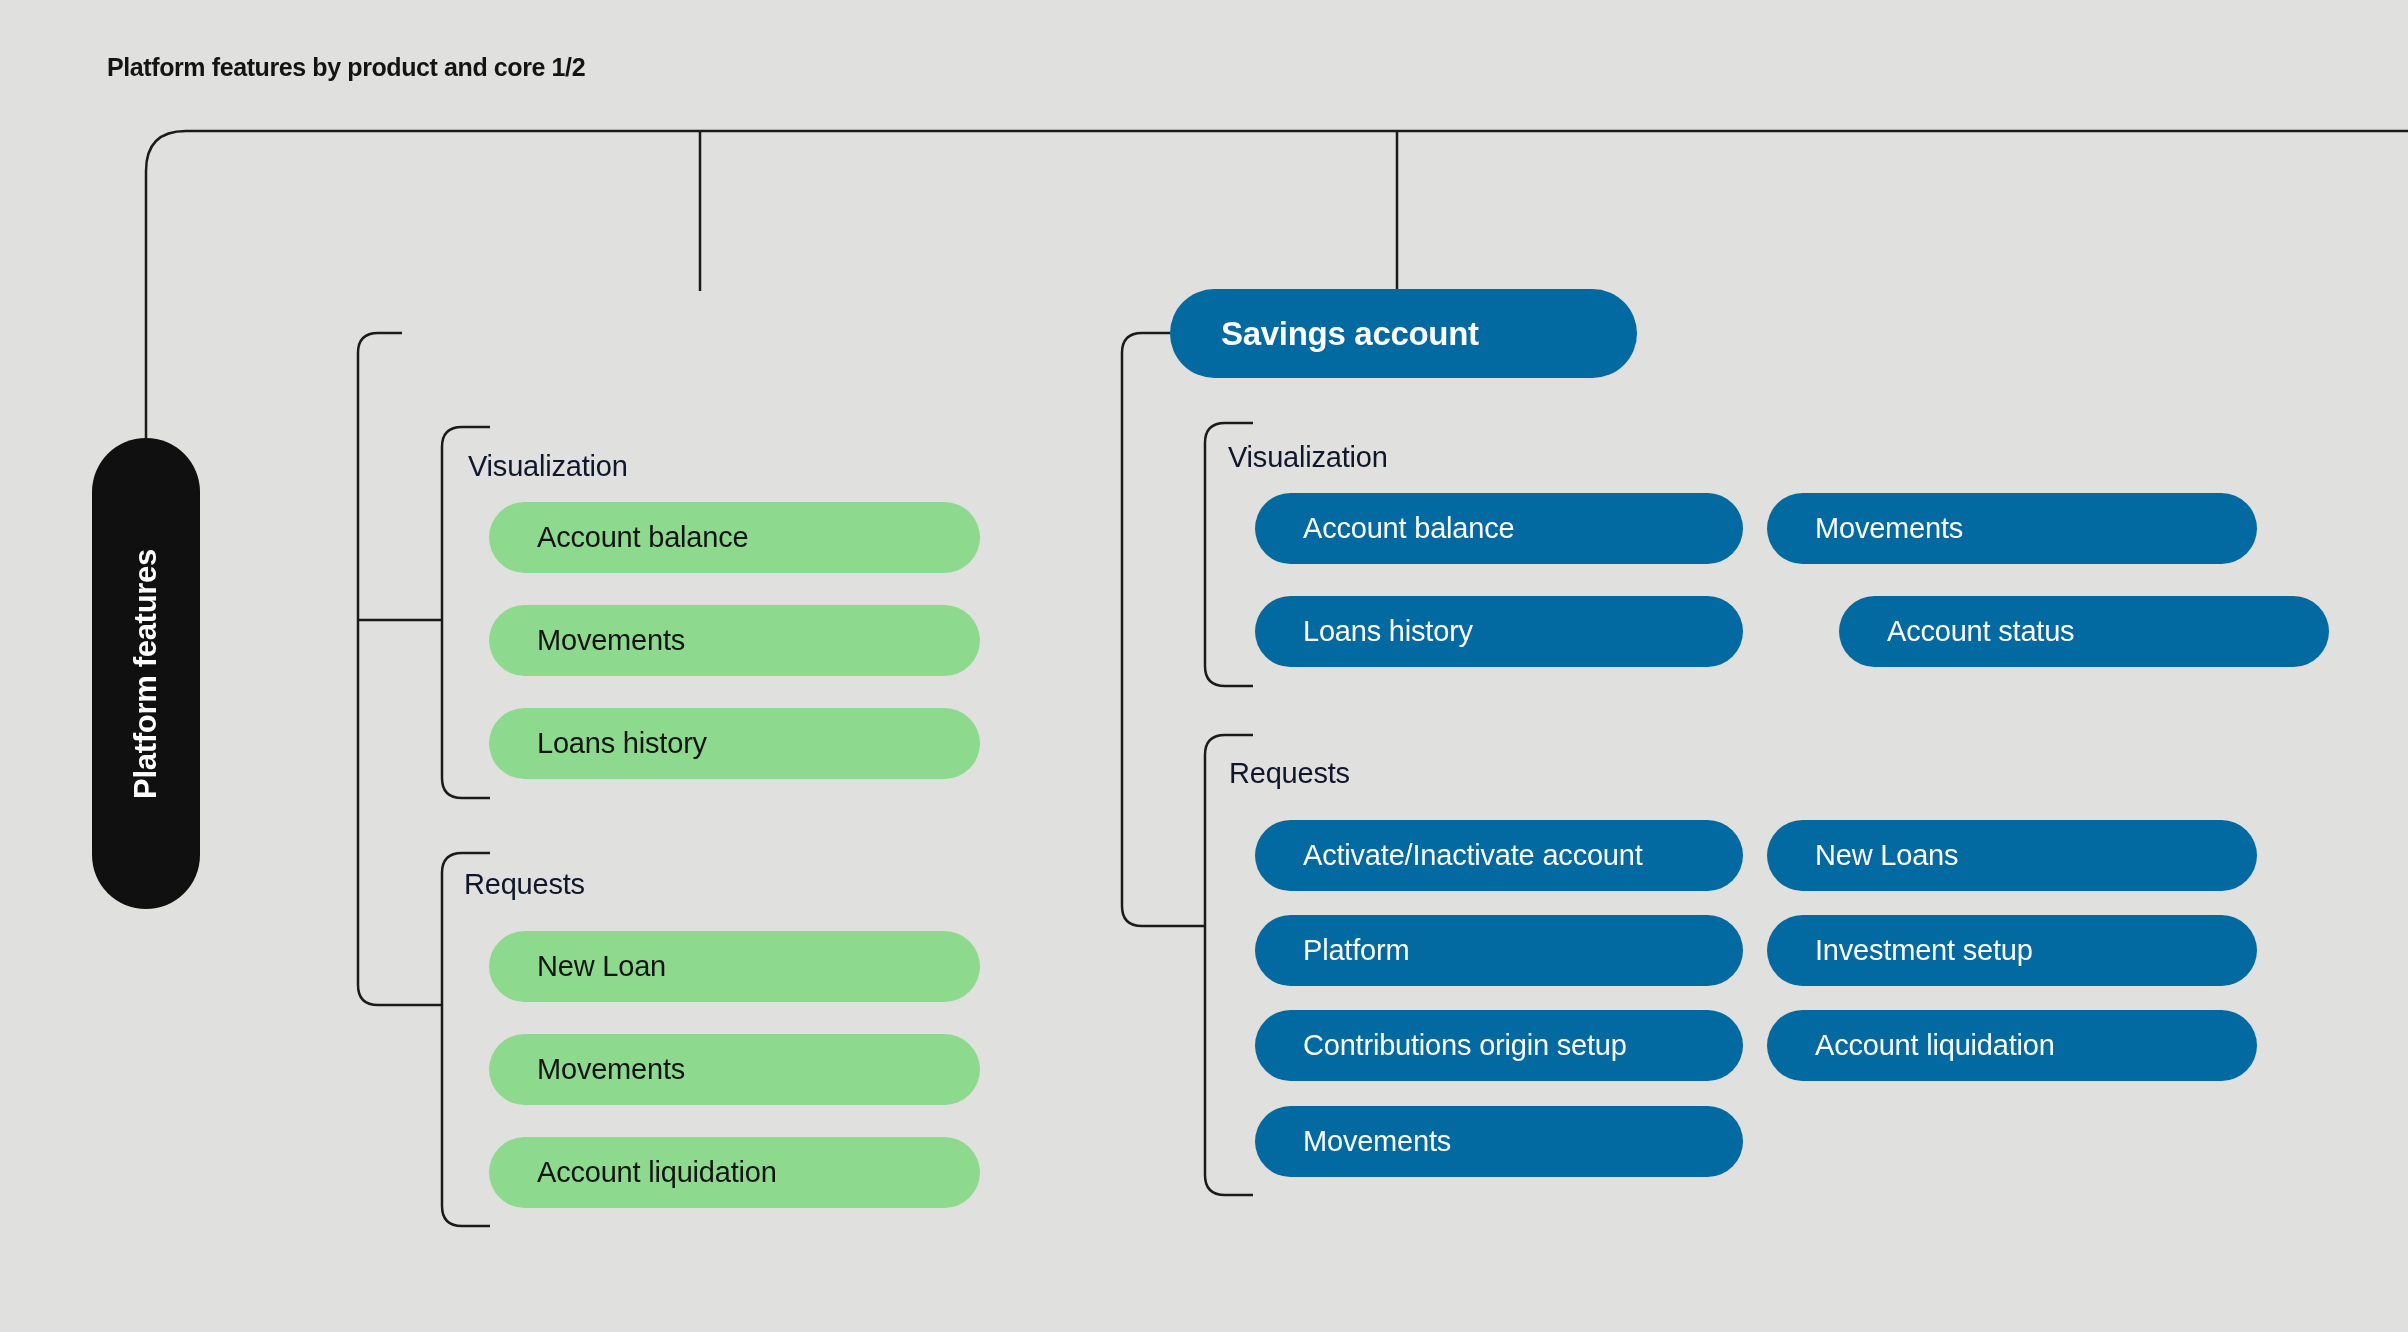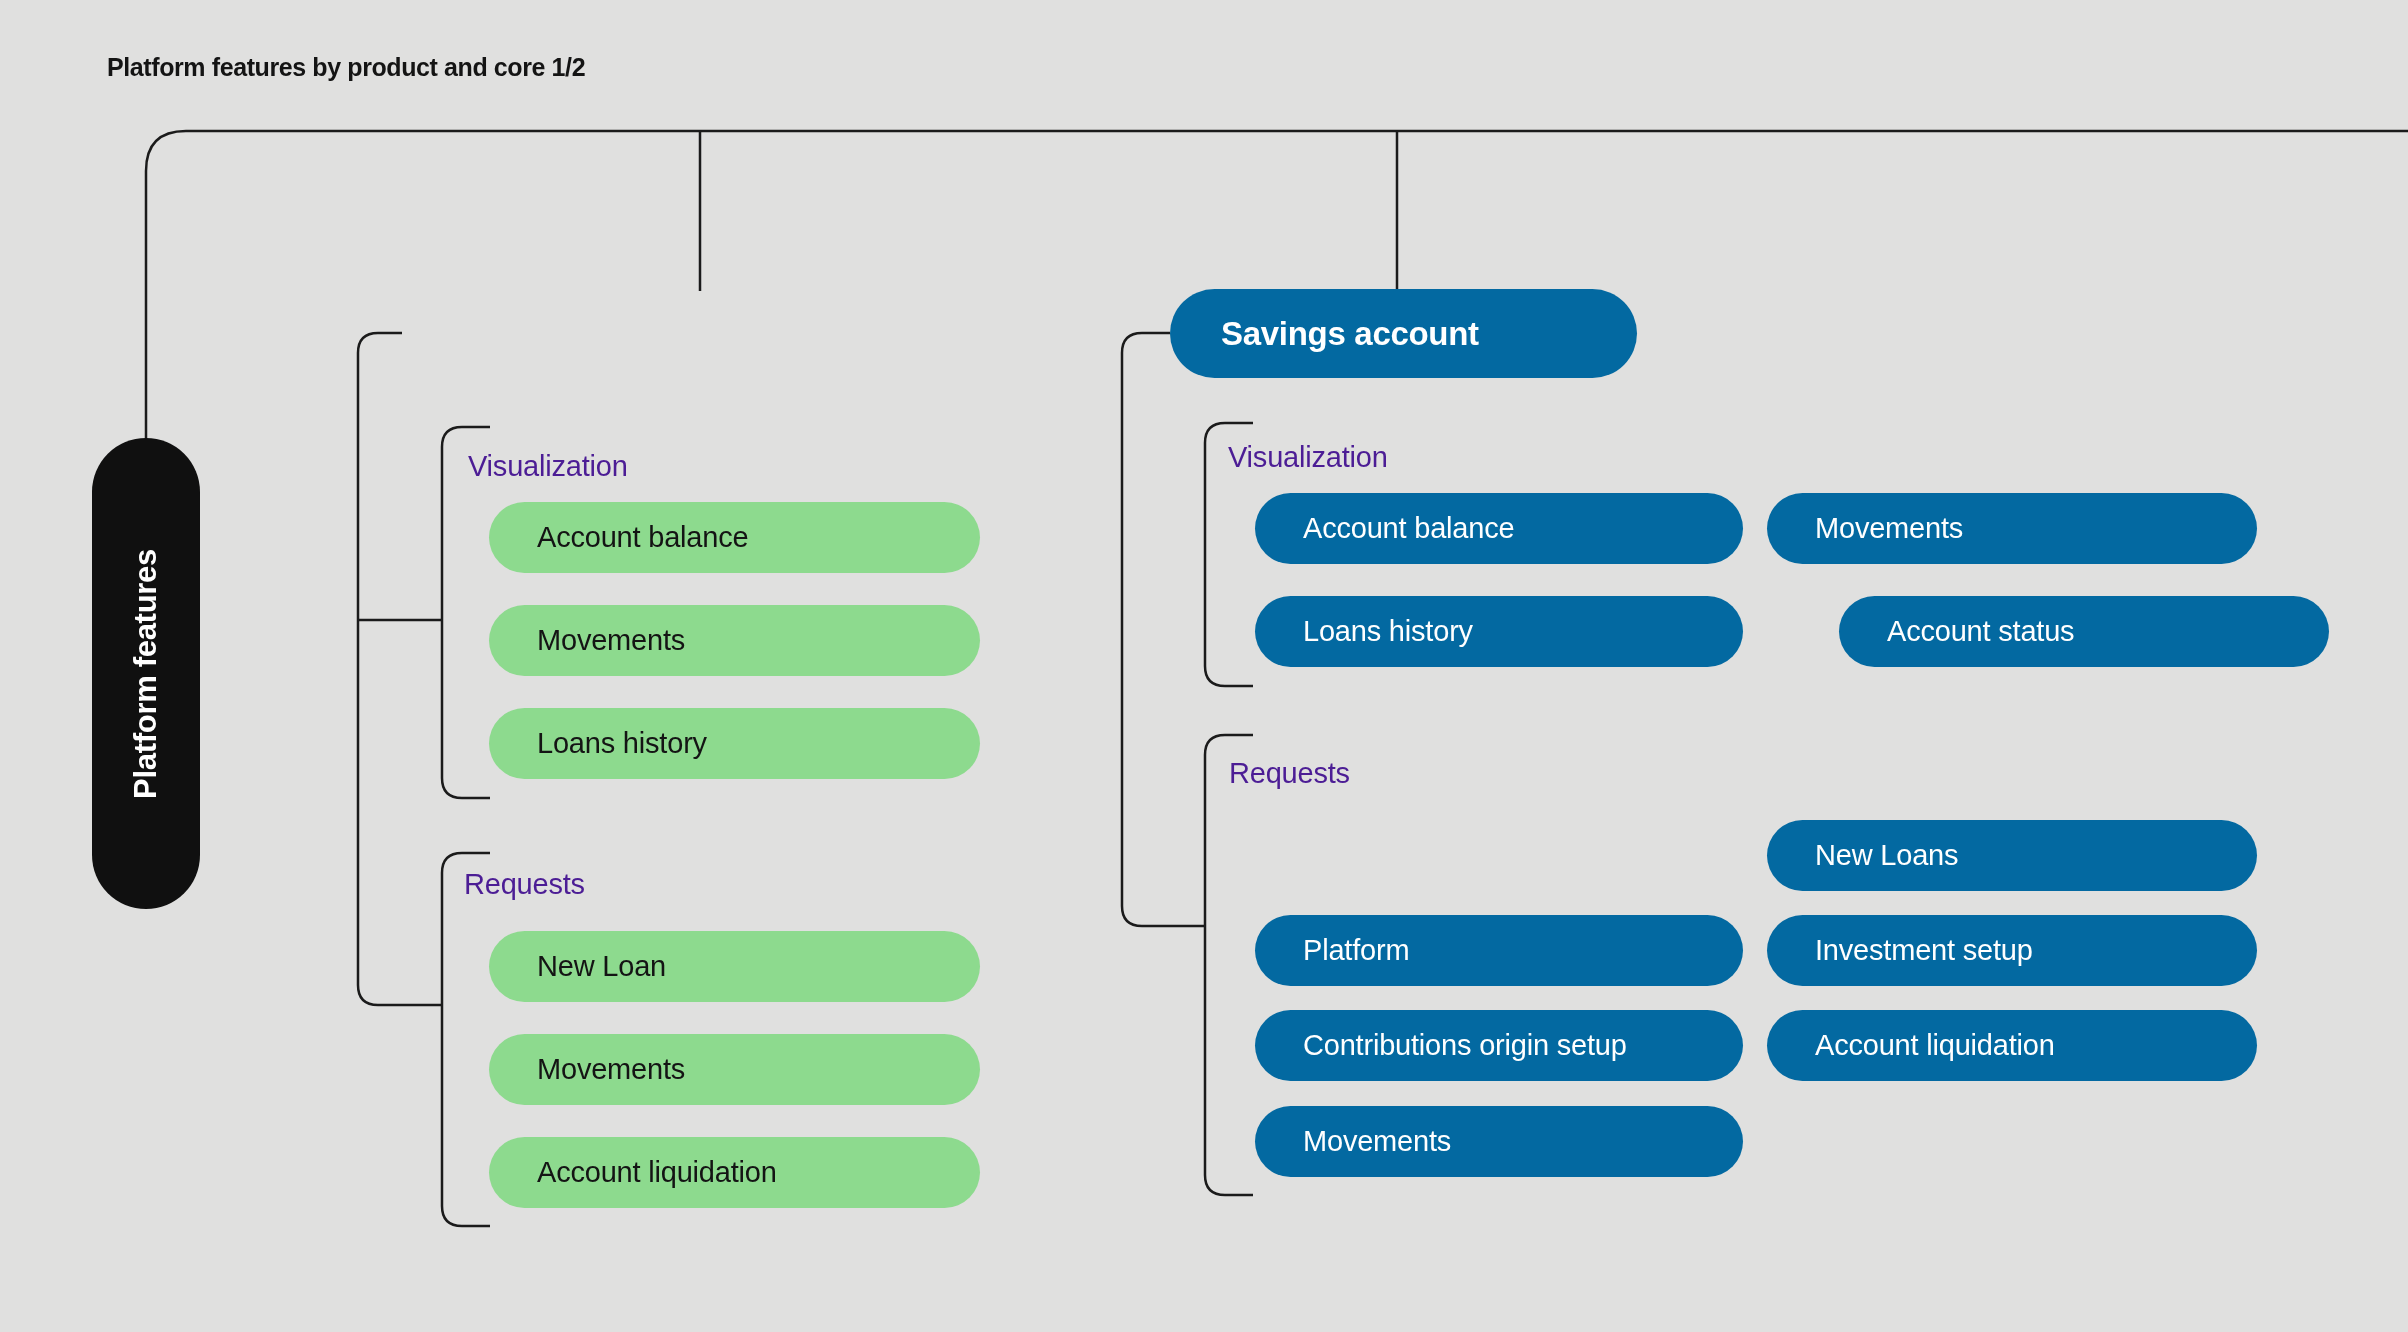--- a/index.html
+++ b/index.html
@@ -74,21 +74,21 @@
     font-size:31px;
     font-weight:700;
     letter-spacing:-0.3px;
     white-space:nowrap;
   }
   .group-label{
     position:absolute;
     font-size:29px;
     font-weight:400;
     letter-spacing:-0.2px;
-    color:#4c1d95;
+    color:#0f172a;
     white-space:nowrap;
   }
 </style>
 </head>
 <body>
 
 <div class="canvas">
 
   <svg class="connectors" viewBox="0 0 2408 1332" xmlns="http://www.w3.org/2000/svg">
     <path d="M 2408 131 H 186 Q 146 131 146 171 V 440"></path>
@@ -148,20 +148,23 @@
   </div>
   <div class="pill black item-pill" style="left:1255px;top:596px;width:488px;">
     <span>Loans history</span>
   </div>
   <div class="pill black item-pill" style="left:1839px;top:596px;width:490px;">
     <span>Account status</span>
   </div>
 
   <div class="group-label" style="left:1229px;top:757px;">Requests</div>
 
+  <div class="pill black item-pill" style="left:1255px;top:820px;width:488px;">
+    <span>Activate/Inactivate account</span>
+  </div>
   <div class="pill black item-pill" style="left:1767px;top:820px;width:490px;">
     <span>New Loans</span>
   </div>
   <div class="pill black item-pill" style="left:1255px;top:915px;width:488px;">
     <span>Platform</span>
   </div>
   <div class="pill black item-pill" style="left:1767px;top:915px;width:490px;">
     <span>Investment setup</span>
   </div>
   <div class="pill black item-pill" style="left:1255px;top:1010px;width:488px;">

